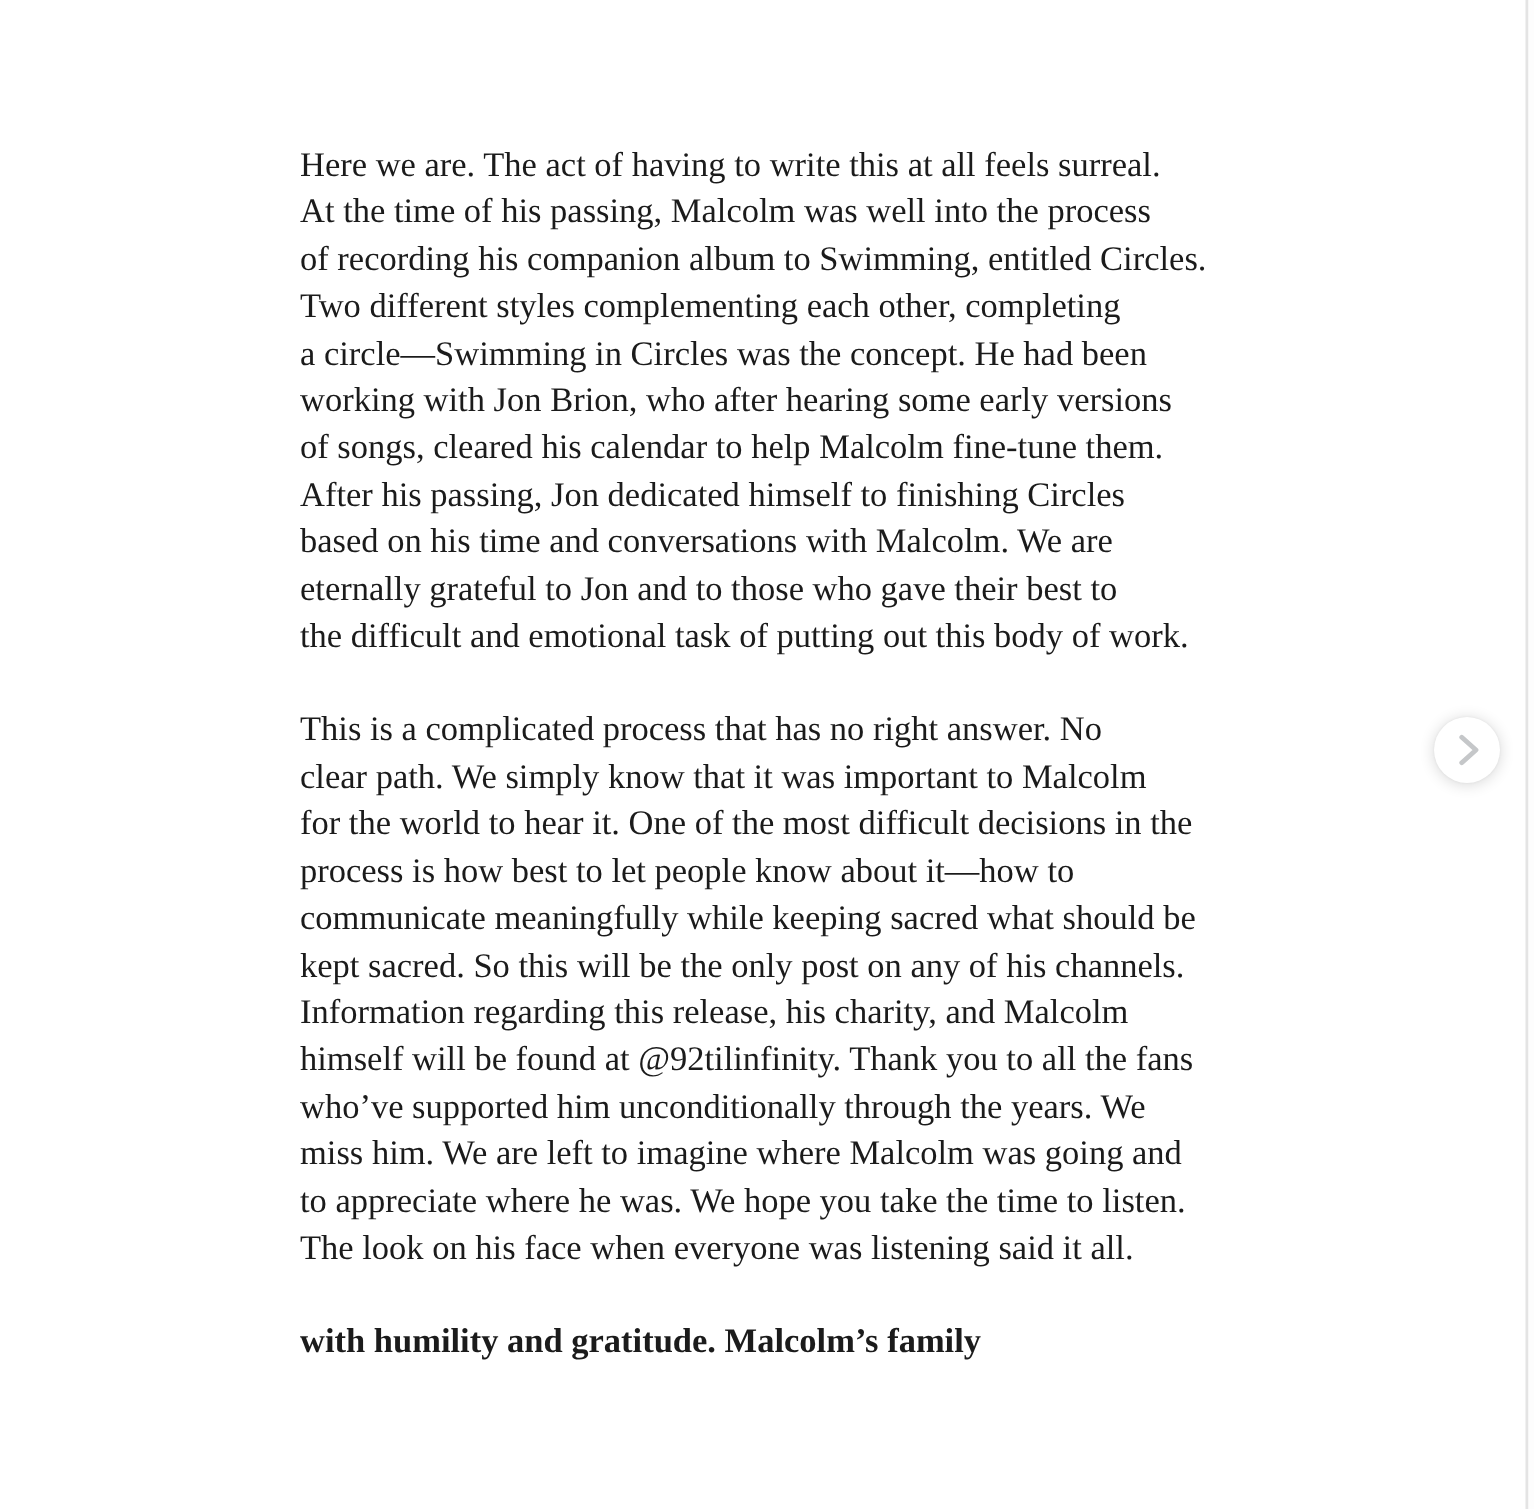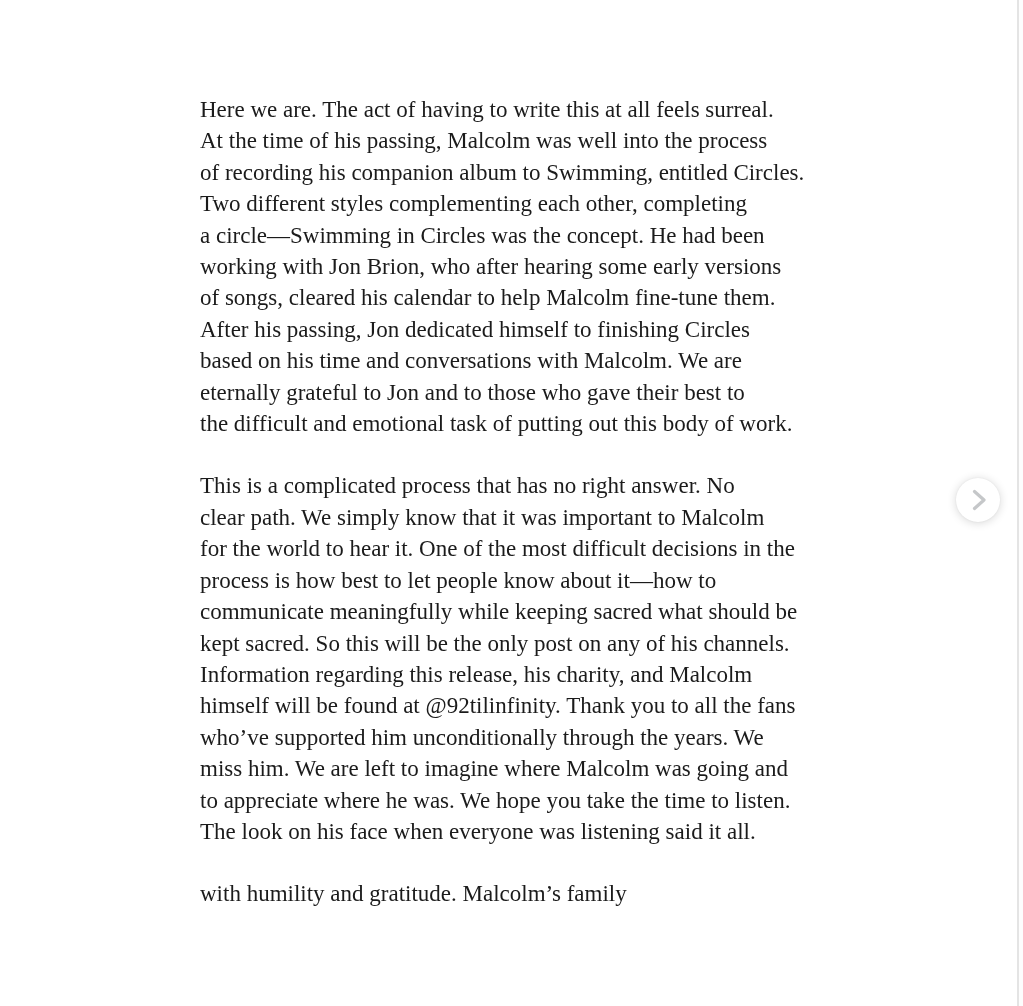--- a/index.html
+++ b/index.html
@@ -23,21 +23,21 @@
     top: 94px;
     width: 700px;
     color: #1b1b1b;
     font-size: 23px;
     line-height: 31.4px;
   }
   .letter p {
     margin: 0 0 31px 0;
     white-space: pre-line;
   }
-  .letter p:last-child { margin-bottom: 0; }
+  .letter p:last-child { margin-bottom: 0; font-weight: bold; }
   .next-btn {
     position: absolute;
     left: 956px;
     top: 478px;
     width: 44px;
     height: 44px;
     border-radius: 50%;
     background: #ffffff;
     border: none;
     padding: 0;

